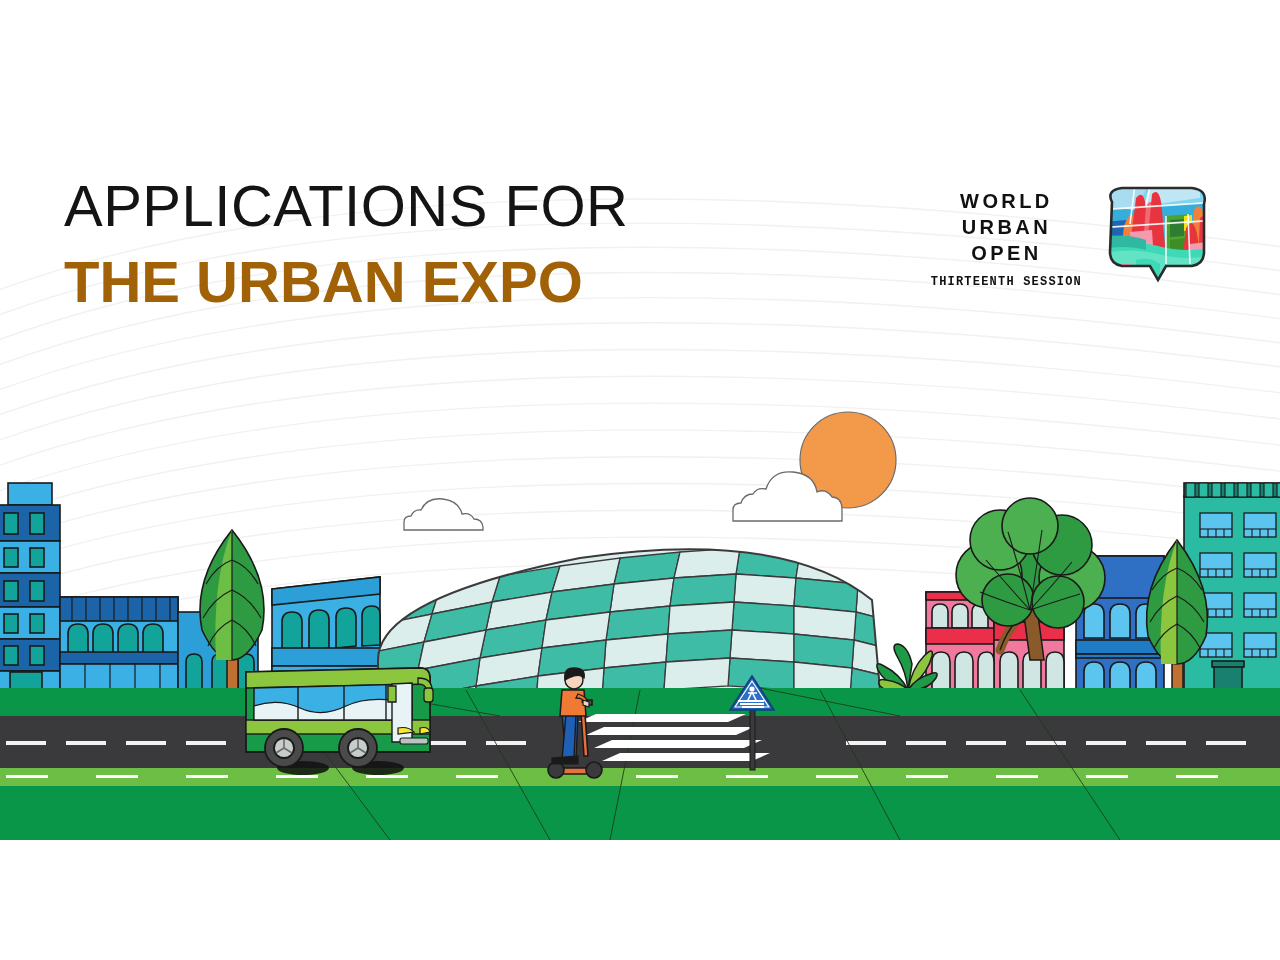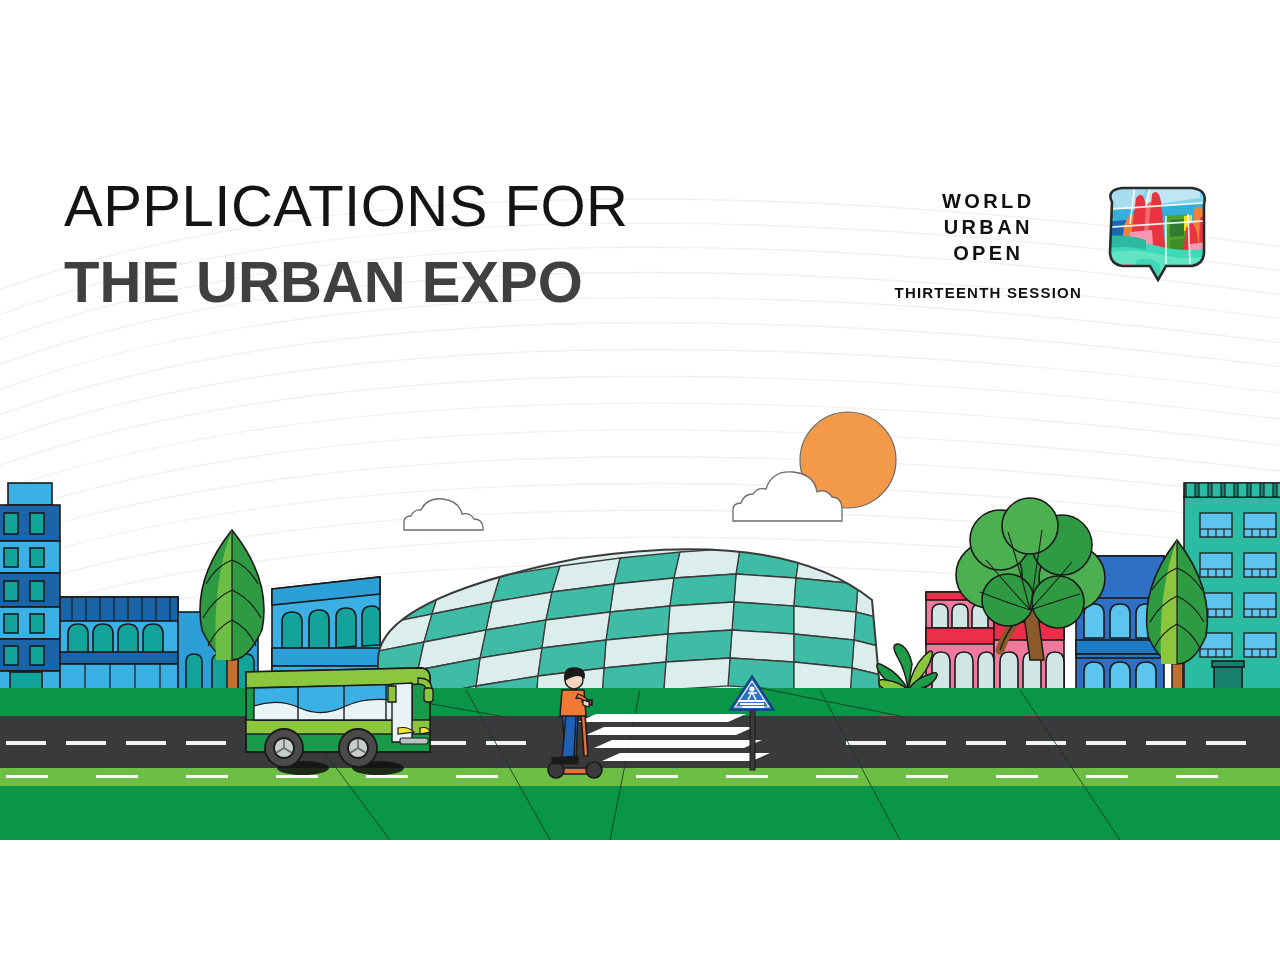--- a/index.html
+++ b/index.html
@@ -34,21 +34,21 @@
   }
   .headline .line {
     font-size: 58px;
     line-height: 76px;
     letter-spacing: 0.5px;
     font-weight: 400;
     color: #141414;
     white-space: nowrap;
   }
   .headline .line.accent {
-    color: #404040;
+    color: #a16207;
     font-weight: 700;
     letter-spacing: 0px;
   }
 
   
   .logo-block {
     position: absolute;
     right: 62px;
     top: 176px;
     display: flex;
@@ -63,25 +63,26 @@
   .logo-words .w {
     display: block;
     font-size: 20px;
     line-height: 26px;
     font-weight: 700;
     letter-spacing: 3.4px;
     color: #111111;
   }
   .logo-words .session {
     display: block;
-    margin-top: 18px;
-    font-size: 15px;
+    margin-top: 9px;
+    font-size: 12px;
     letter-spacing: 1.2px;
     font-weight: 700;
     color: #111111;
+    font-family: Liberation Mono, monospace;
   }
   .logo-emblem { width: 122px; height: 112px; }
 
   
   .scene {
     position: absolute;
     left: 0;
     top: 0;
     width: 1280px;
     height: 960px;

